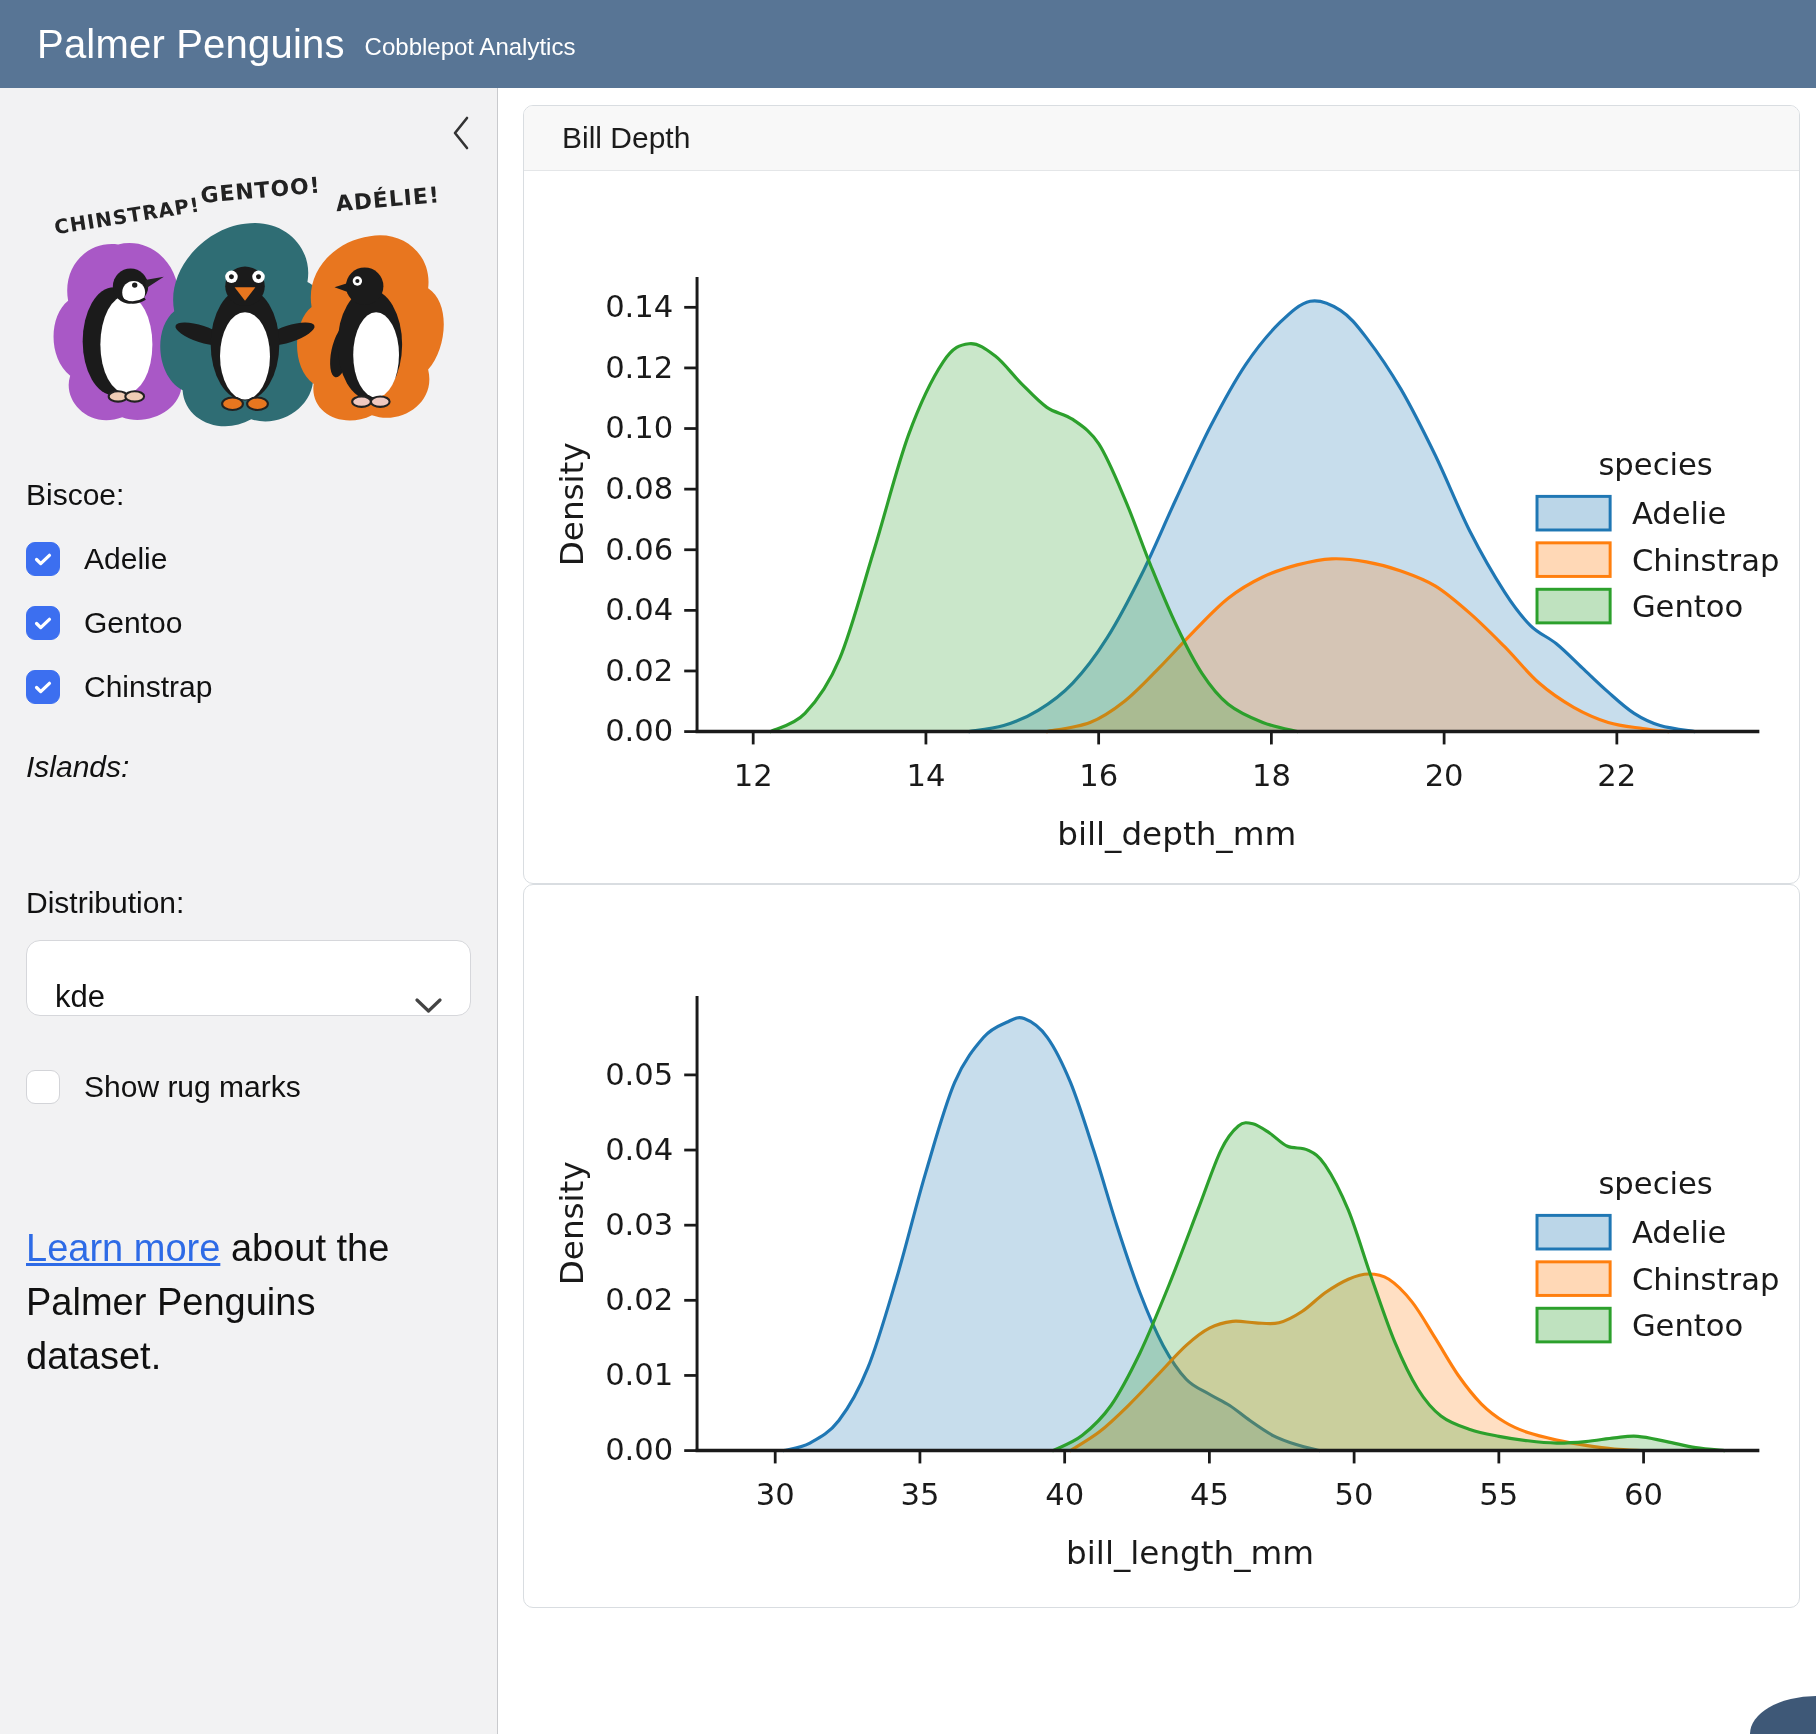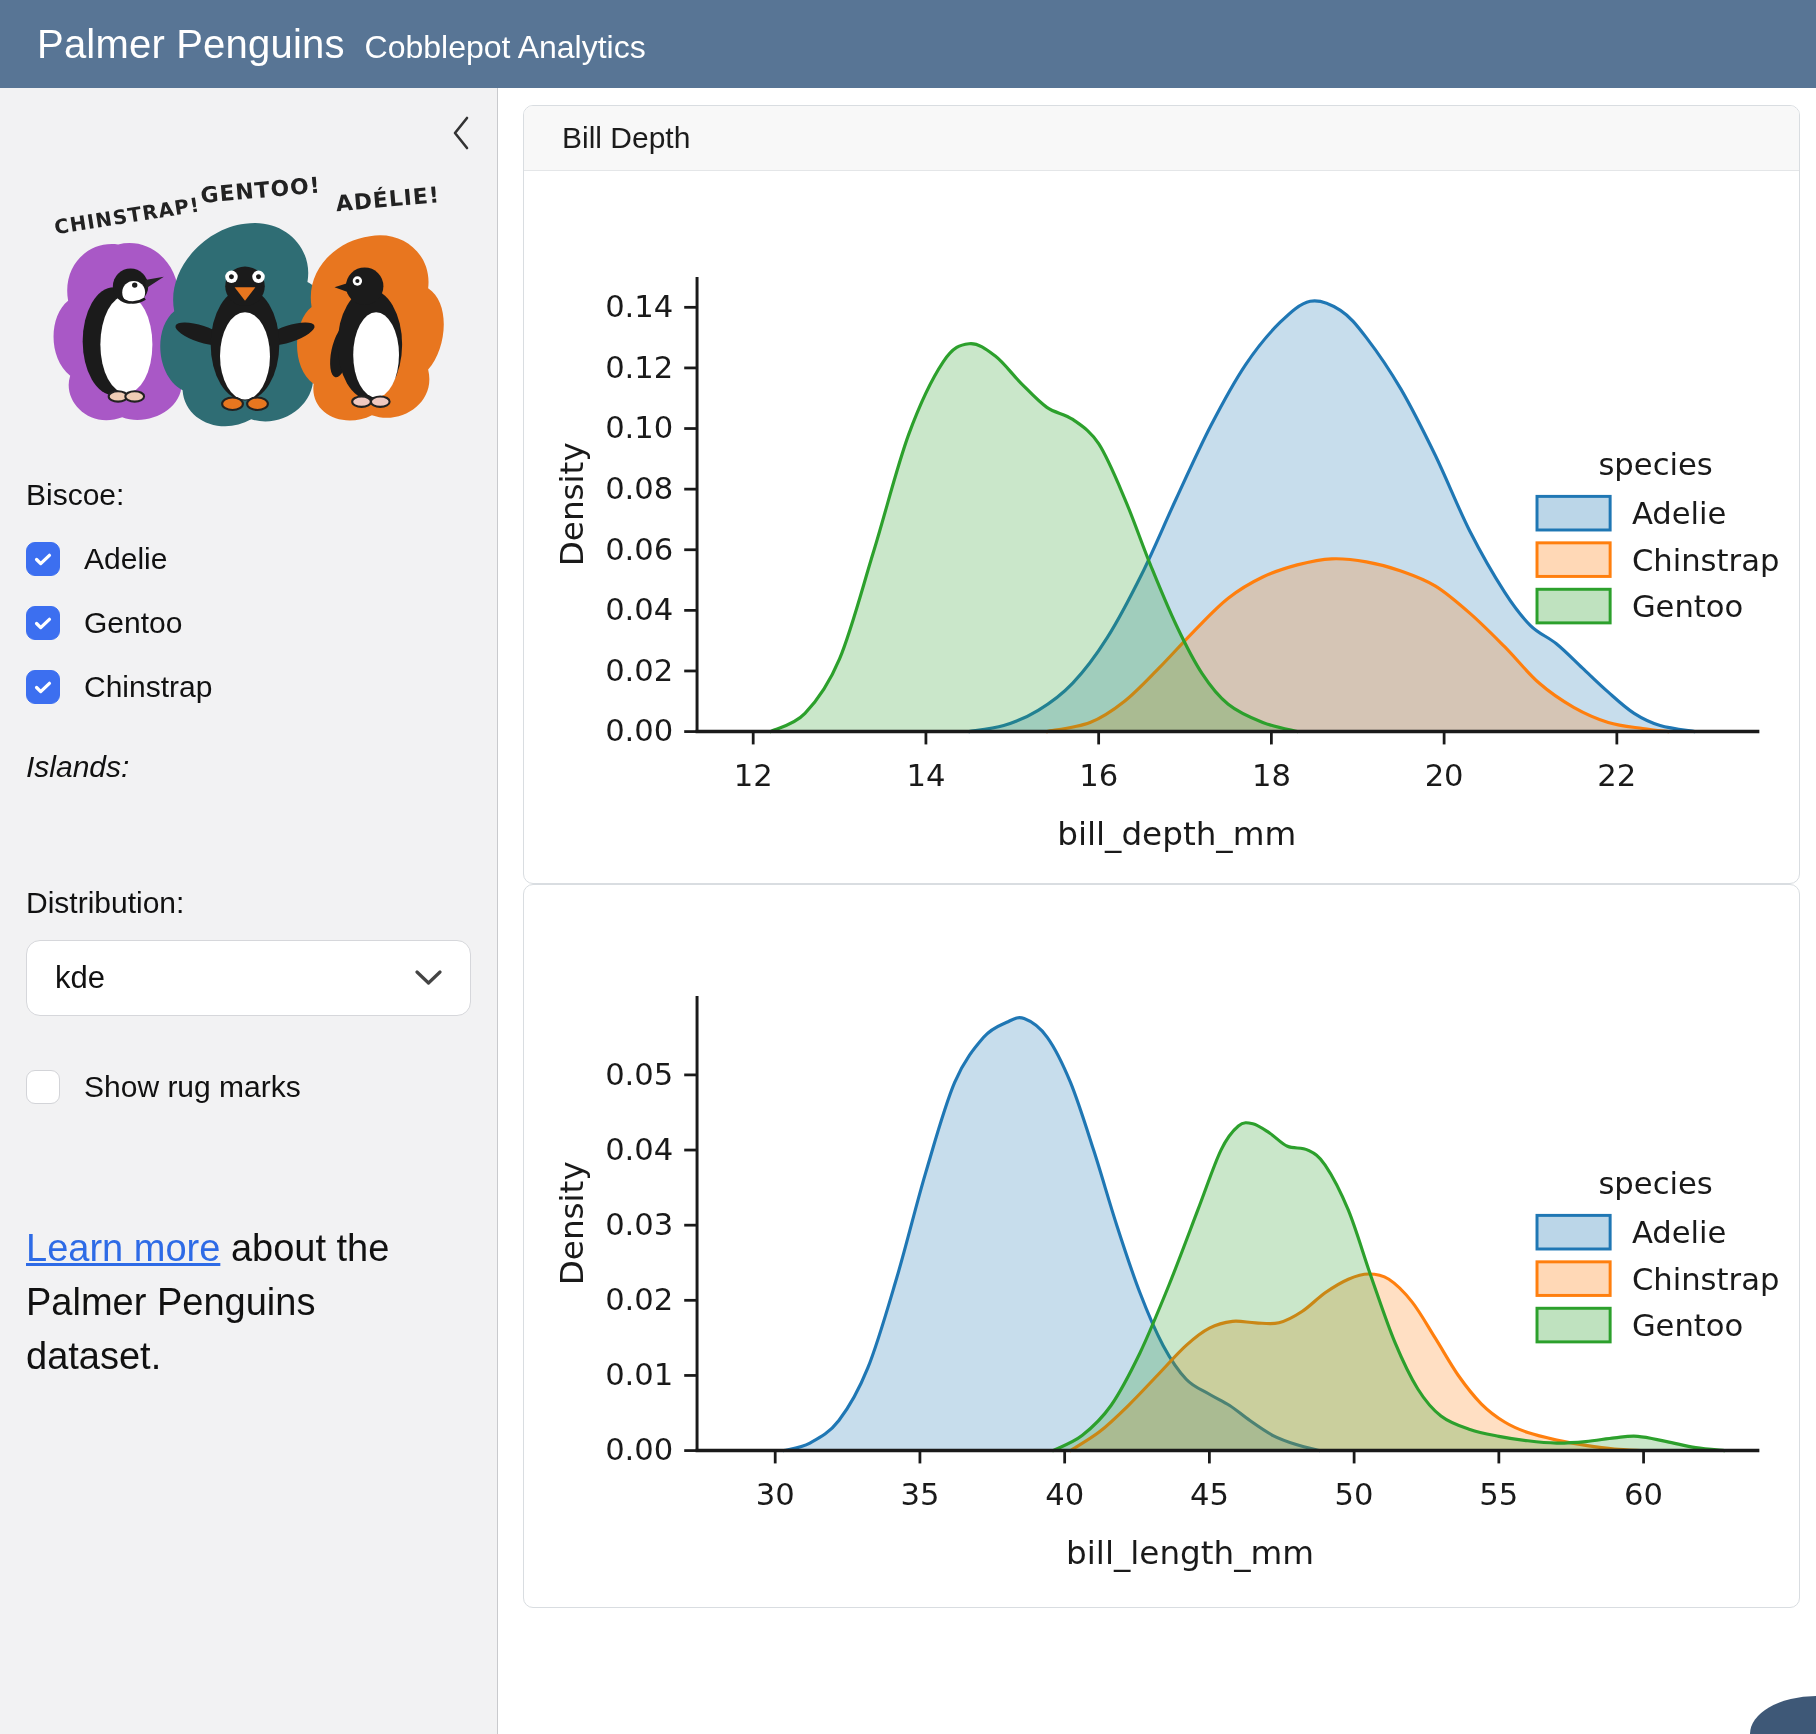--- a/index.html
+++ b/index.html
@@ -9,21 +9,21 @@
     background:#ffffff; color:#111;
     font-family:"Liberation Sans", sans-serif;
     position:relative;
   }
   
   .app-header {
     height:88px; background:var(--header-bg,#587595);
     display:flex; align-items:center; padding-left:37px; gap:20px;
   }
   .app-title { color:#fff; font-size:40px; font-weight:500; letter-spacing:.2px; }
-  .app-subtitle { color:#fff; font-size:32px; font-weight:400; margin-top:6px; }
+  .app-subtitle { color:#fff; font-size:24px; font-weight:400; margin-top:6px; }
 
   
   .layout { display:flex; height:1656px; }
   .sidebar {
     width:498px; flex:0 0 498px; background:#f2f2f3;
     border-right:1px solid #c9cacd; position:relative;
     padding:0 26px;
   }
   .sidebar-toggle {
     position:absolute; top:22px; right:22px;
@@ -41,21 +41,21 @@
   .cb.checked { background:var(--accent,#3c6ff0); border-color:var(--accent,#3c6ff0); }
   .cb.checked .tick { display:block; }
   .cb-label { font-size:30px; }
 
   .species-group { margin-top:38px; }
   .islands-group { margin-top:46px;font-style:italic; }
   .distribution-group { margin-top:102px; }
   .select-box {
     margin-top:20px; height:76px; background:#fff;
     border:1.5px solid #d6d7db; border-radius:14px;
-    display:flex; align-items:center; justify-content:space-between;
+    display:flex; align-items:flex-end; justify-content:space-between;
     padding:0 28px; font-size:31px; cursor:pointer;
   }
   .rug-row { margin-top:54px; }
   .sidebar-footer { margin-top:118px; font-size:38px; line-height:1.42; max-width:430px; }
   .sidebar-footer a { color:var(--link,#2e6be6); text-decoration:underline; }
 
   
   .main { flex:1; padding:17px 16px 0 25px; display:flex; flex-direction:column; background:#fff; }
   .card {
     border:1.5px solid #d9dde1; border-radius:10px; background:#fff; overflow:hidden;

